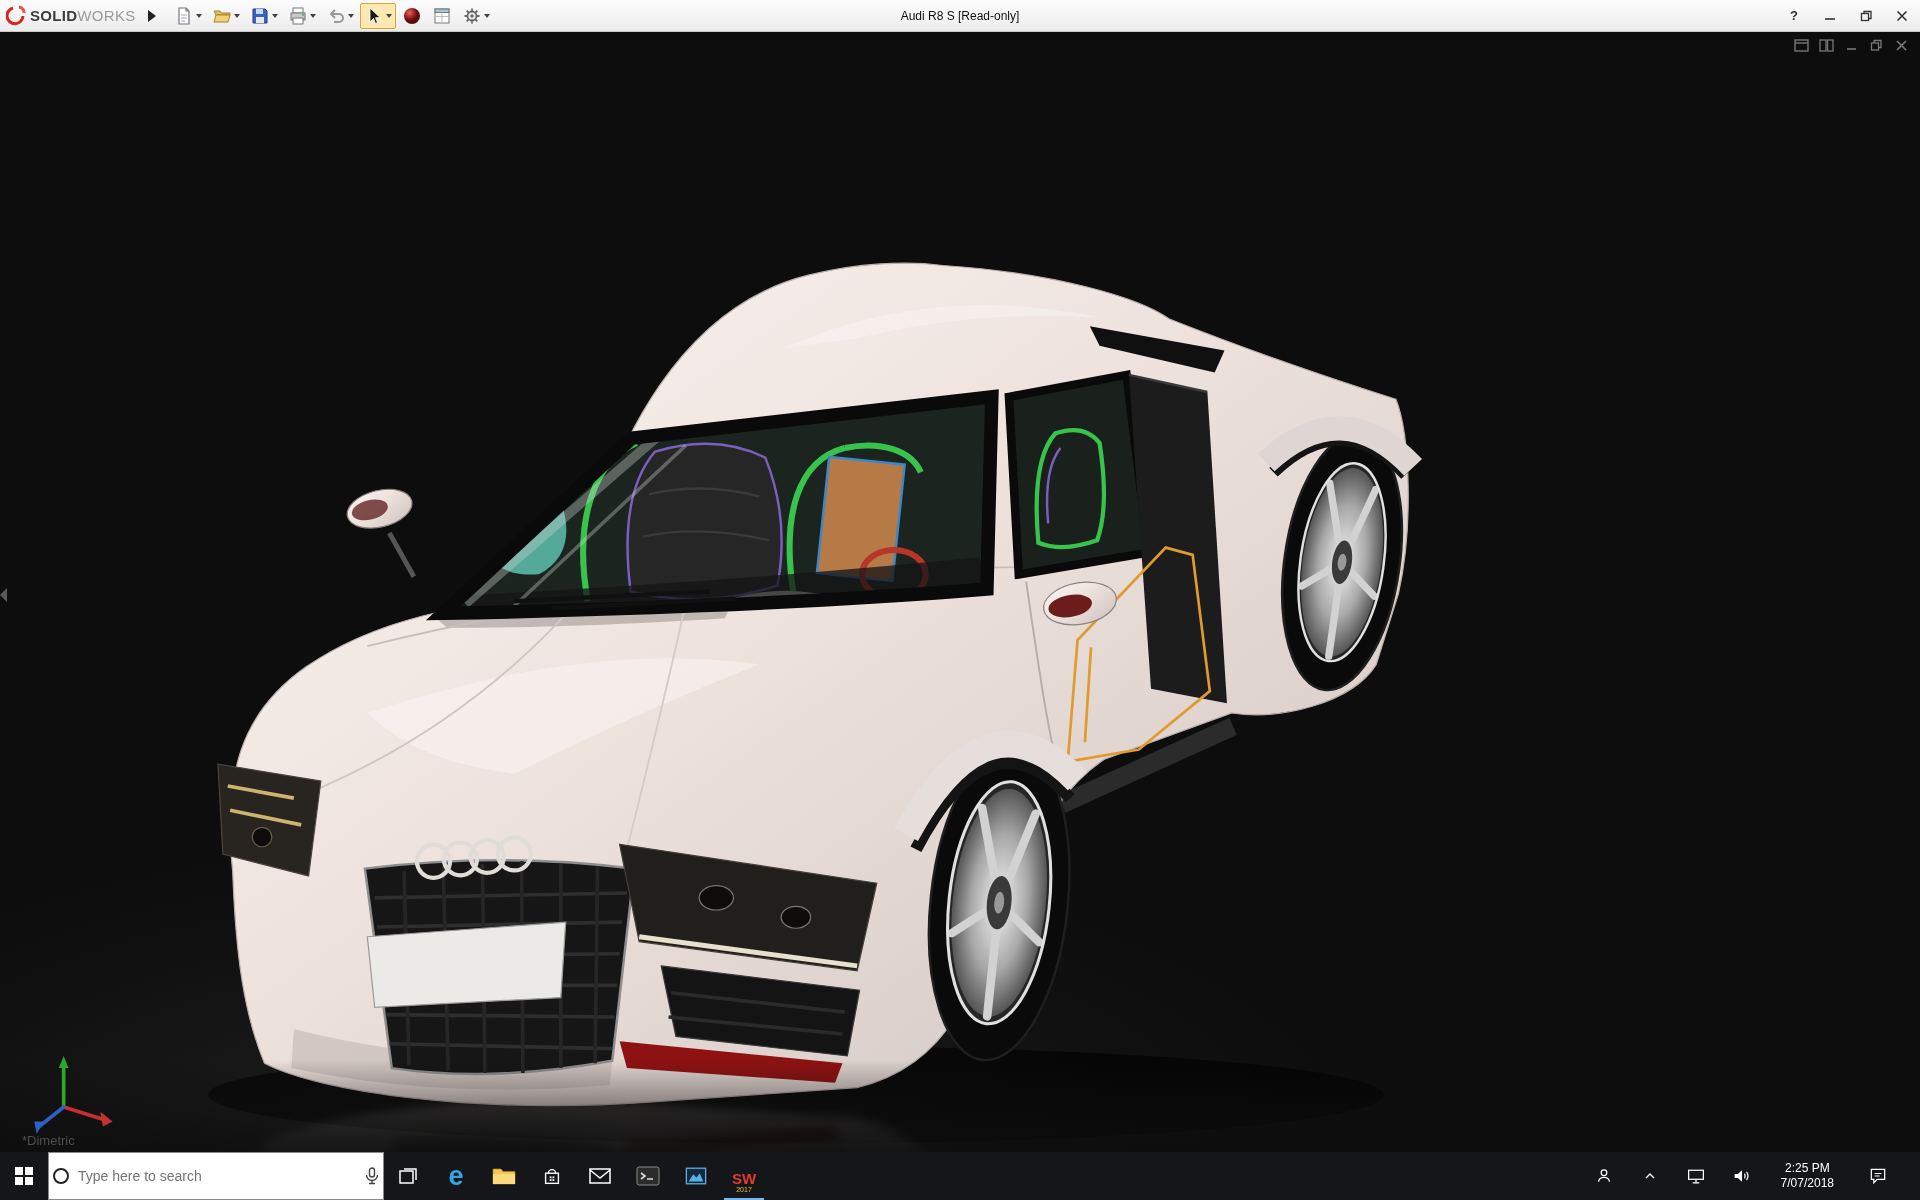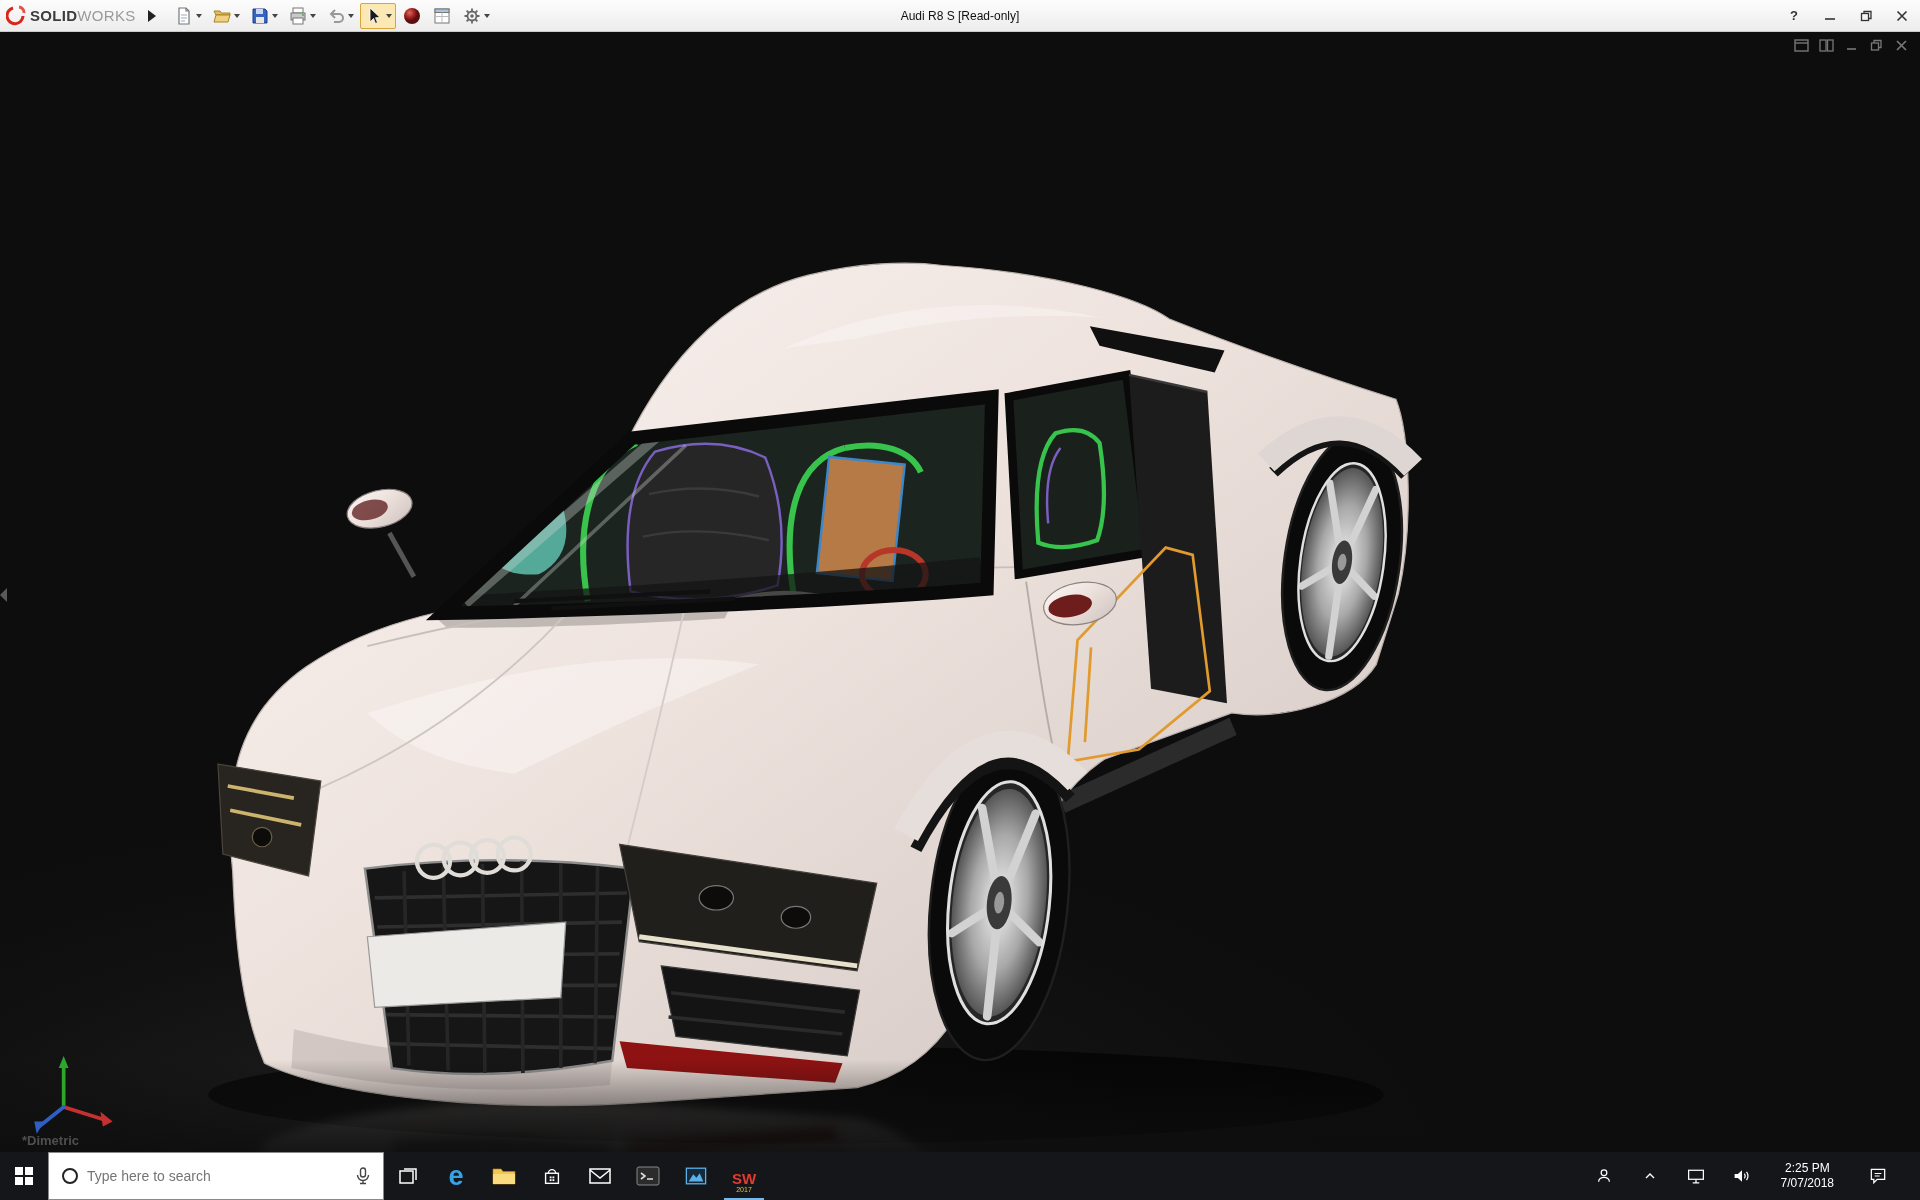--- a/index.html
+++ b/index.html
@@ -26,31 +26,31 @@
   .win-controls{ margin-left:auto; display:flex; height:100%; }
   .wbtn{ width:36px; height:100%; display:flex; align-items:center; justify-content:center;
          cursor:pointer; color:#333; font-size:13px; font-weight:bold; }
 
   
   .viewport{ position:relative; width:1920px; height:1120px; background:#0d0d0d; overflow:hidden; }
   .viewport svg.scene{ position:absolute; inset:0; width:100%; height:100%; }
   .vp-controls{ position:absolute; top:6px; right:10px; display:flex; gap:8px; z-index:5; }
   .vp-controls .vpc{ width:17px; height:15px; display:flex; align-items:center; justify-content:center;
                      cursor:pointer; }
-  .orientation-label{ position:absolute; left:22px; bottom:4px; color:#4f4f4f; font-size:13px; z-index:5;font-weight:bold;}
+  .orientation-label{ position:absolute; left:22px; bottom:4px; color:#4f4f4f; font-size:13px; z-index:5;}
   .edge-flyout{ position:absolute; left:0; top:556px; width:0; height:0;
                 border-top:7px solid transparent; border-bottom:7px solid transparent;
                 border-right:7px solid #5a5a5a; cursor:pointer; z-index:5;}
 
   
   .taskbar{ height:48px; background:#14161a; display:flex; align-items:stretch; color:#fff; }
   .tk-btn{ width:48px; display:flex; align-items:center; justify-content:center; cursor:pointer;
            position:relative; }
   .searchbox{ width:336px; background:#fff; border:1px solid #8a8a8a; display:flex; align-items:center;
-              padding:0 12px; gap:8px; }
+              padding:0 3px; gap:8px; }
   .searchbox input{ flex:1; border:none; outline:none; font-size:14px; color:#333; background:transparent;
                     font-family:"Liberation Sans",sans-serif; }
   .sw-app{ flex-direction:column; }
   .sw-label{ color:#e03c31; font-weight:bold; font-size:15px; line-height:14px;margin-top:12px; }
   .sw-sub{ color:#e8c53a; font-size:7px; line-height:7px; }
   .running-bar{ position:absolute; bottom:0; left:4px; right:4px; height:2px; background:#76b9ed; }
   .tray{ margin-left:auto; display:flex; align-items:center;gap:16px; }
   .tray .tk-btn{ width:30px; }
   .clock{ display:flex; flex-direction:column; align-items:center; justify-content:center;
           font-size:12px; line-height:15px; padding:0 8px; cursor:pointer; }

